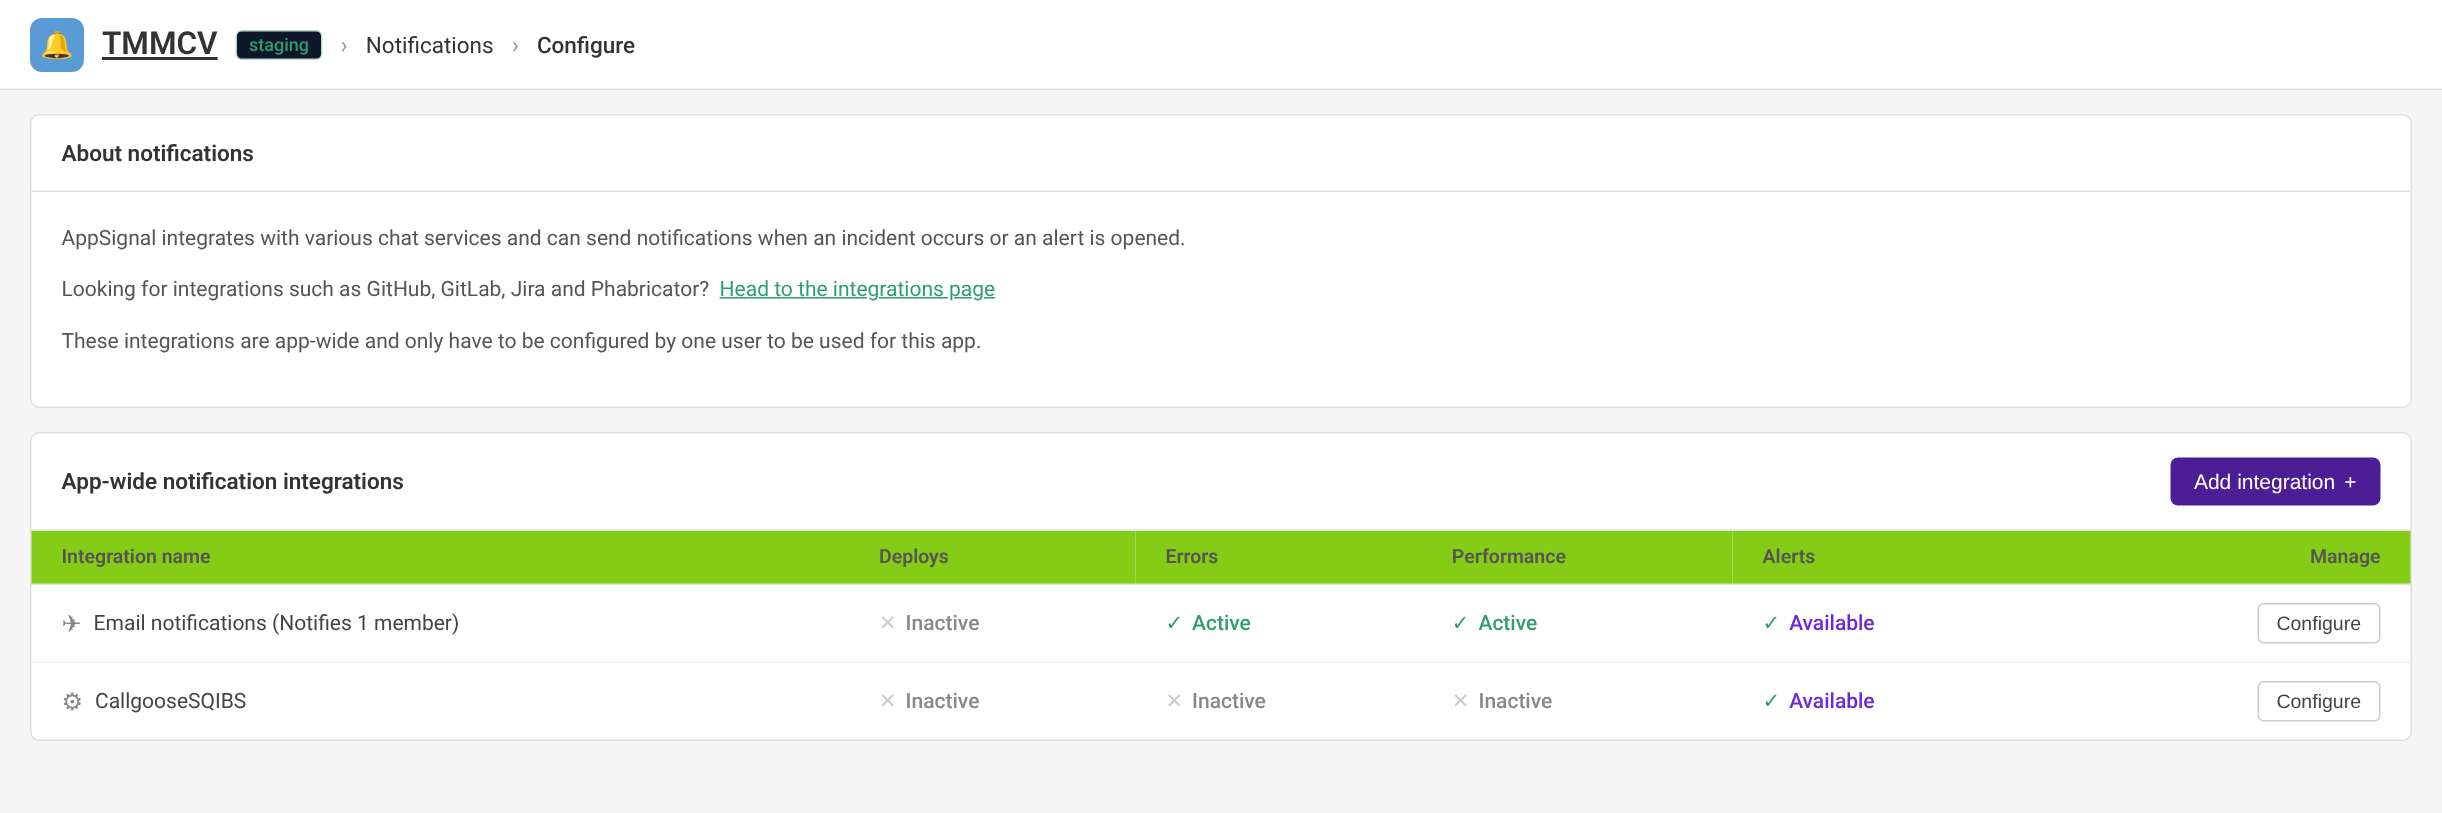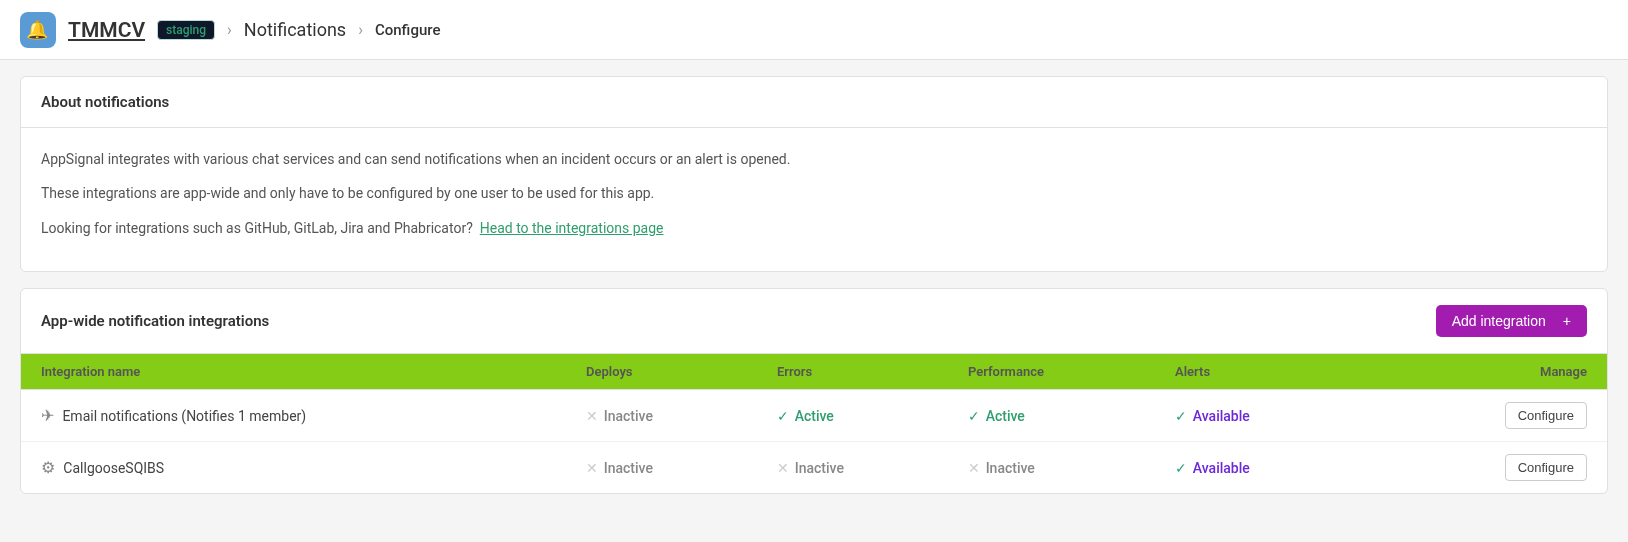--- a/index.html
+++ b/index.html
@@ -43,21 +43,21 @@
       padding: 2px 8px;
       font-size: 12px;
       font-weight: 500;
     }
     .breadcrumb-sep {
       color: #999;
       font-size: 16px;
     }
     .breadcrumb-link {
       color: #333;
-      font-size: 18px;
+      font-size: 15px;
     }
     .breadcrumb-current {
       color: #333;
       font-size: 15px;
       font-weight: 500;
     }
     .main-content {
       padding: 16px 20px;
       max-width: 1628px;
     }
@@ -94,30 +94,30 @@
       display: flex;
       align-items: center;
       justify-content: space-between;
     }
     .table-card-header h2 {
       font-size: 15px;
       font-weight: 600;
       color: #333;
     }
     .add-btn {
-      background: #a21caf;
+      background: #4c1d95;
       color: white;
       border: none;
       border-radius: 5px;
       padding: 8px 16px;
       font-size: 14px;
       cursor: pointer;
       display: flex;
       align-items: center;
-      gap: 17px;
+      gap: 6px;
       font-weight: 500;
     }
     table {
       width: 100%;
       border-collapse: collapse;
     }
     thead tr {
       background: #84cc16;
       border-bottom: 1px solid #e0e0e0;
     }
@@ -209,25 +209,25 @@
 
   <div class="card">
     <div class="card-header">
       <h2>About notifications</h2>
     </div>
     <div class="card-body">
       <p>
         <span>AppSignal integrates with various chat services and can send notifications when an incident occurs or an alert is opened.</span>
       </p>
       <p>
-        <span>These integrations are app-wide and only have to be configured by one user to be used for this app.</span>
+        <span>Looking for integrations such as GitHub, GitLab, Jira and Phabricator?</span>
+        &nbsp;<a href="#">Head to the integrations page</a>
       </p>
       <p>
-        <span>Looking for integrations such as GitHub, GitLab, Jira and Phabricator?</span>
-        &nbsp;<a href="#">Head to the integrations page</a>
+        <span>These integrations are app-wide and only have to be configured by one user to be used for this app.</span>
       </p>
     </div>
   </div>
 
   <div class="card">
     <div class="table-card-header">
       <h2>App-wide notification integrations</h2>
       <button class="add-btn">
         <span>Add integration</span>
         <span>+</span>

